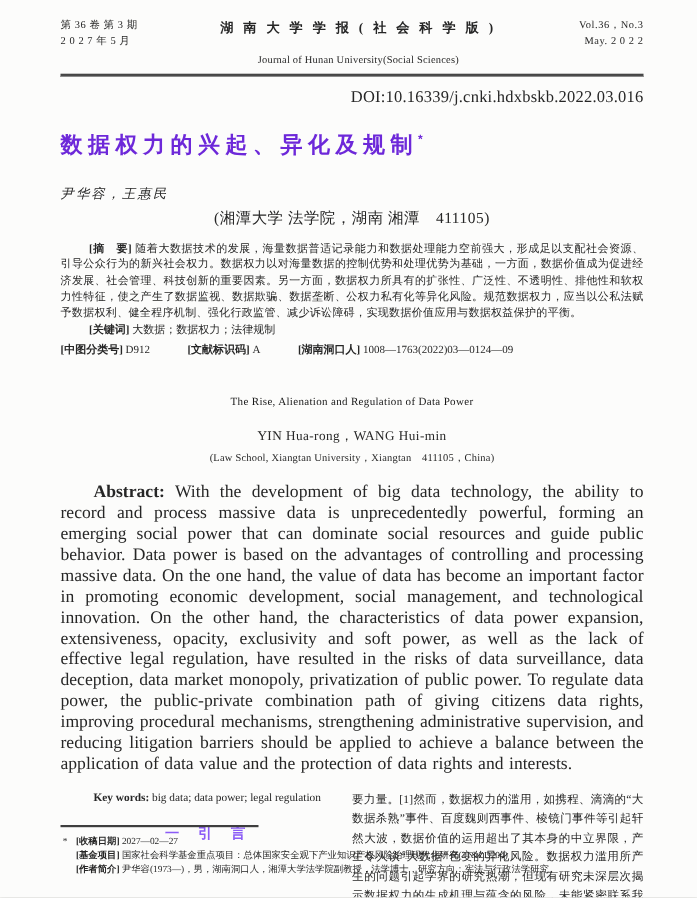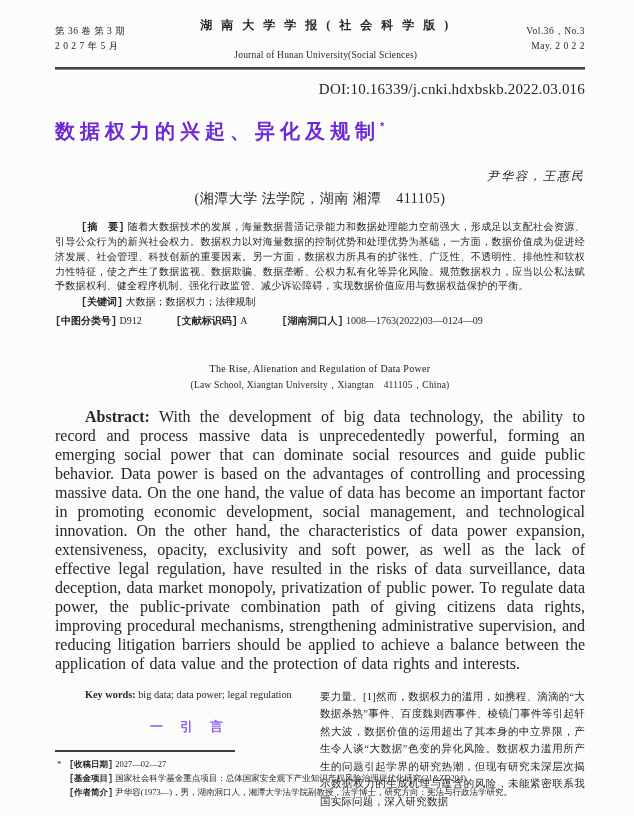--- a/index.html
+++ b/index.html
@@ -12,39 +12,39 @@
   .page{
     position:relative;
     width:634px;height:816px;
     margin:0 auto;
     background:var(--paper);
     padding:16px 49px 0 55px;
     overflow:hidden;
     box-shadow:0 0 4px rgba(0,0,0,.2);
   }
   
-  .hdr{display:flex;justify-content:space-between;align-items:center;gap:12px;}
+  .hdr{display:flex;justify-content:space-between;align-items:flex-start;gap:12px;}
   .hdr-block{font-size:9.5px;line-height:1.55;letter-spacing:.5px;white-space:nowrap;}
   .hdr-center{text-align:center;flex:1;}
   .jn-cn{font-size:12px;font-weight:bold;letter-spacing:3px;}
   .jn-en{font-size:9.5px;letter-spacing:.2px;margin-top:13px;}
   .hdr-rule{margin-top:5px;height:2.5px;background:#454545;border-bottom:1px solid #8a8a8a;}
   .doi{margin-top:11px;text-align:right;font-size:15px;letter-spacing:.2px;}
   
   .title-cn{
     margin-top:20px;
     font-family:"Liberation Sans","DejaVu Sans",sans-serif;
     font-size:20px;font-weight:bold;letter-spacing:5px;color:#6d28d9;
   }
   .title-cn sup{font-size:11px;letter-spacing:0;}
-  .authors-cn{margin-top:23px;text-align:right;font-size:12px;font-style:italic;letter-spacing:2px;}
+  .authors-cn{margin-top:23px;text-align:left;font-size:12px;font-style:italic;letter-spacing:2px;}
   .affil-cn{margin-top:5px;text-align:center;font-size:14px;letter-spacing:.5px;}
   
   .abs-cn{margin-top:12px;font-size:10px;line-height:14.6px;text-align:justify;text-indent:26px;letter-spacing:.3px;}
-  .lbl{font-family:Liberation Mono, monospace;font-weight:bold;font-style:normal;}
+  .lbl{font-family:Liberation Serif, serif;font-weight:bold;font-style:normal;}
   .kw-cn{margin-top:1px;font-size:10px;line-height:14.6px;text-indent:26px;}
   .meta-cn{margin-top:4px;font-size:10px;line-height:14.6px;display:flex;}
   .meta-cn .meta-item{margin-right:34px;white-space:nowrap;}
   .meta-cn .meta-item:last-child{margin-right:0;}
   
   .title-en{margin-top:33px;text-align:center;font-size:10px;font-weight:normal;letter-spacing:.3px;color:#181818;}
   .authors-en{margin-top:17px;text-align:center;font-size:12px;letter-spacing:.4px;}
   .affil-en{margin-top:5px;text-align:center;font-size:9.5px;letter-spacing:.2px;}
   .abs-en{margin-top:15px;font-size:16px;line-height:19px;text-align:justify;text-indent:30px;word-spacing:1px;}
   
@@ -98,20 +98,21 @@
 
   <p class="kw-cn"><span class="lbl">[关键词]</span> <span>大数据；数据权力；法律规制</span></p>
 
   <div class="meta-cn">
     <span class="meta-item"><span class="lbl">[中图分类号]</span> <span>D912</span></span>
     <span class="meta-item"><span class="lbl">[文献标识码]</span> <span>A</span></span>
     <span class="meta-item"><span class="lbl">[湖南洞口人]</span> <span>1008—1763(2022)03—0124—09</span></span>
   </div>
 
   <h2 class="title-en">The Rise, Alienation and Regulation of Data Power</h2>
+  <div class="authors-en">YIN Hua-rong，WANG Hui-min</div>
   <div class="affil-en">(Law School, Xiangtan University，Xiangtan　411105，China)</div>
 
   <p class="abs-en"><span style="font-weight:bold">Abstract:</span> <span>With the development of big data technology, the ability to record and process massive data is unprecedentedly powerful, forming an emerging social power that can dominate social resources and guide public behavior. Data power is based on the advantages of controlling and processing massive data. On the one hand, the value of data has become an important factor in promoting economic development, social management, and technological innovation. On the other hand, the characteristics of data power expansion, extensiveness, opacity, exclusivity and soft power, as well as the lack of effective legal regulation, have resulted in the risks of data surveillance, data deception, data market monopoly, privatization of public power. To regulate data power, the public-private combination path of giving citizens data rights, improving procedural mechanisms, strengthening administrative supervision, and reducing litigation barriers should be applied to achieve a balance between the application of data value and the protection of data rights and interests.</span></p>
 
   <div class="twocol">
     <div class="col">
       <p class="kw-en"><span style="font-weight:bold">Key words:</span> <span>big data; data power; legal regulation</span></p>
       <h3 class="sec-h">一　引　言</h3>
     </div>
     <div class="col">

